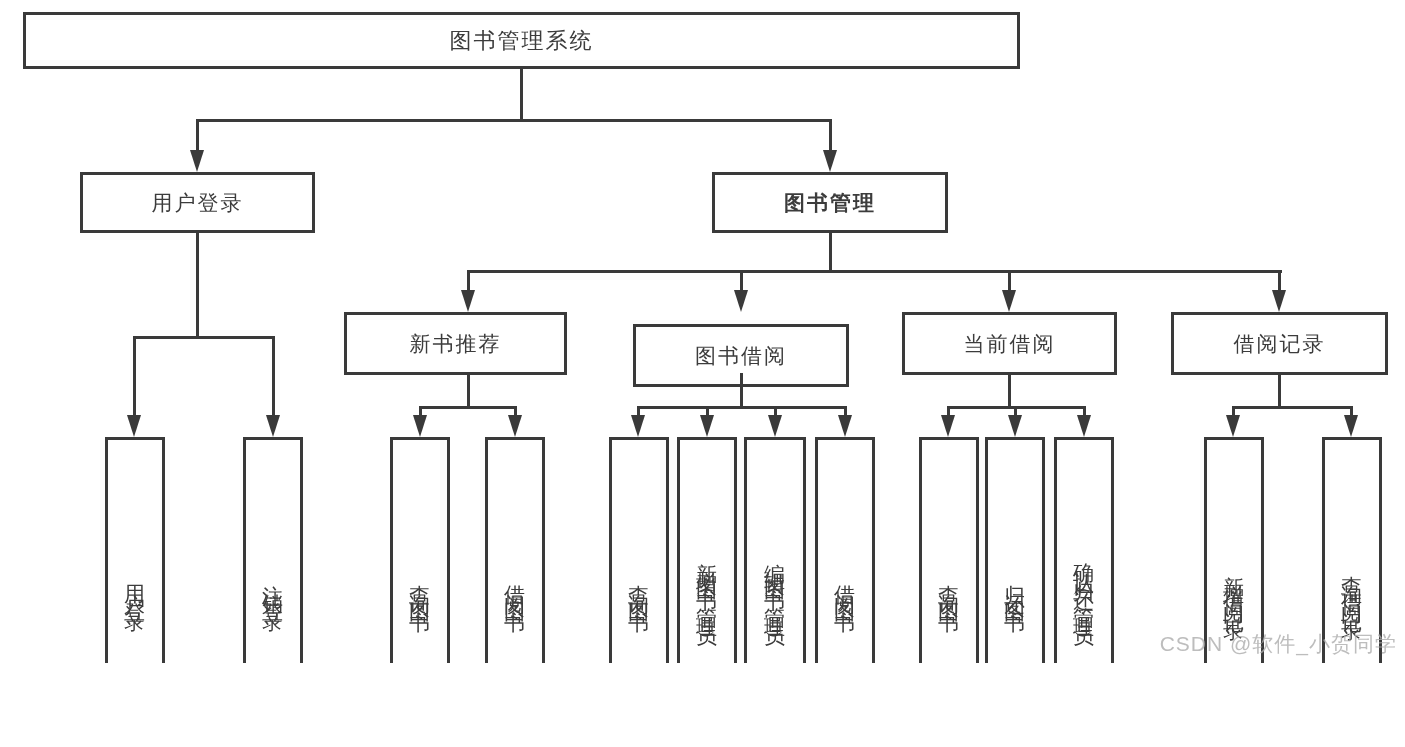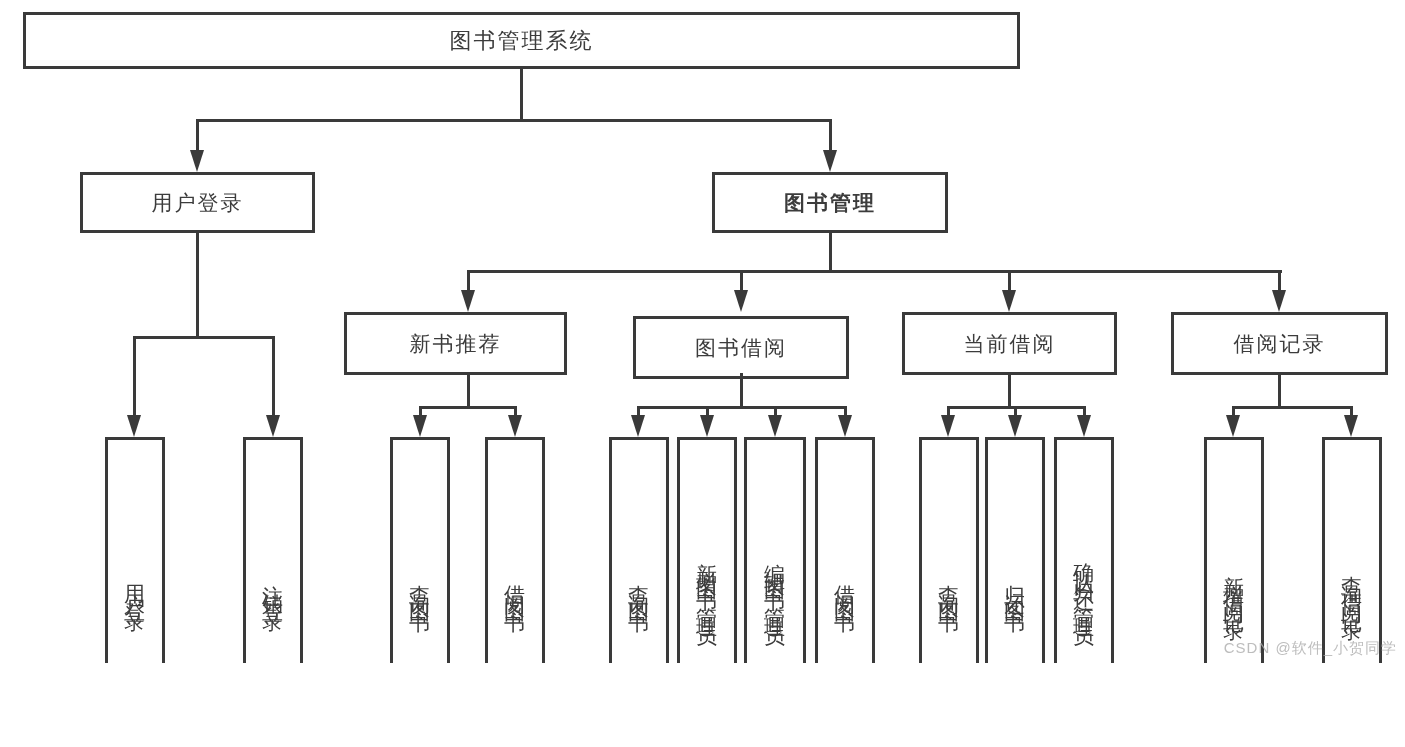--- a/index.html
+++ b/index.html
@@ -20,21 +20,21 @@
   }
   .vline,.hline { position:absolute; background:#3a3a3a; }
   .vline { width:3px; }
   .hline { height:3px; }
   .arrow {
     position:absolute; width:0; height:0;
     border-left:7px solid transparent; border-right:7px solid transparent;
     border-top:22px solid #3a3a3a;
   }
   .watermark {
-    position:absolute; right:8px; bottom:5px; font-size:15px;
+    position:absolute; right:8px; bottom:5px; font-size:21px;
     color:rgba(172,172,172,0.8); letter-spacing:1px; z-index:5;
   }
 </style>
 </head>
 <body>
 
 <div class="canvas">
 
   <div class="box hbox root" style="left:23px; top:12px; width:997px; height:57px;">
     <span>图书管理系统</span>
@@ -68,21 +68,21 @@
   <div class="vline" style="left:740px; top:270px; height:22px;"></div>
   <div class="arrow" style="left:734px; top:290px;"></div>
   <div class="vline" style="left:1008px; top:270px; height:22px;"></div>
   <div class="arrow" style="left:1002px; top:290px;"></div>
   <div class="vline" style="left:1278px; top:270px; height:22px;"></div>
   <div class="arrow" style="left:1272px; top:290px;"></div>
 
   <div class="box hbox" style="left:344px; top:312px; width:223px; height:63px;">
     <span>新书推荐</span>
   </div>
-  <div class="box hbox" style="left:633px; top:316px; width:216px; height:63px;justify-content:center;">
+  <div class="box hbox" style="left:633px; top:324px; width:216px; height:63px;justify-content:center;">
     <span>图书借阅</span>
   </div>
   <div class="box hbox" style="left:902px; top:312px; width:215px; height:63px;">
     <span>当前借阅</span>
   </div>
   <div class="box hbox" style="left:1171px; top:312px; width:217px; height:63px;">
     <span>借阅记录</span>
   </div>
 
   <div class="vline" style="left:467px; top:373px; height:36px;"></div>

